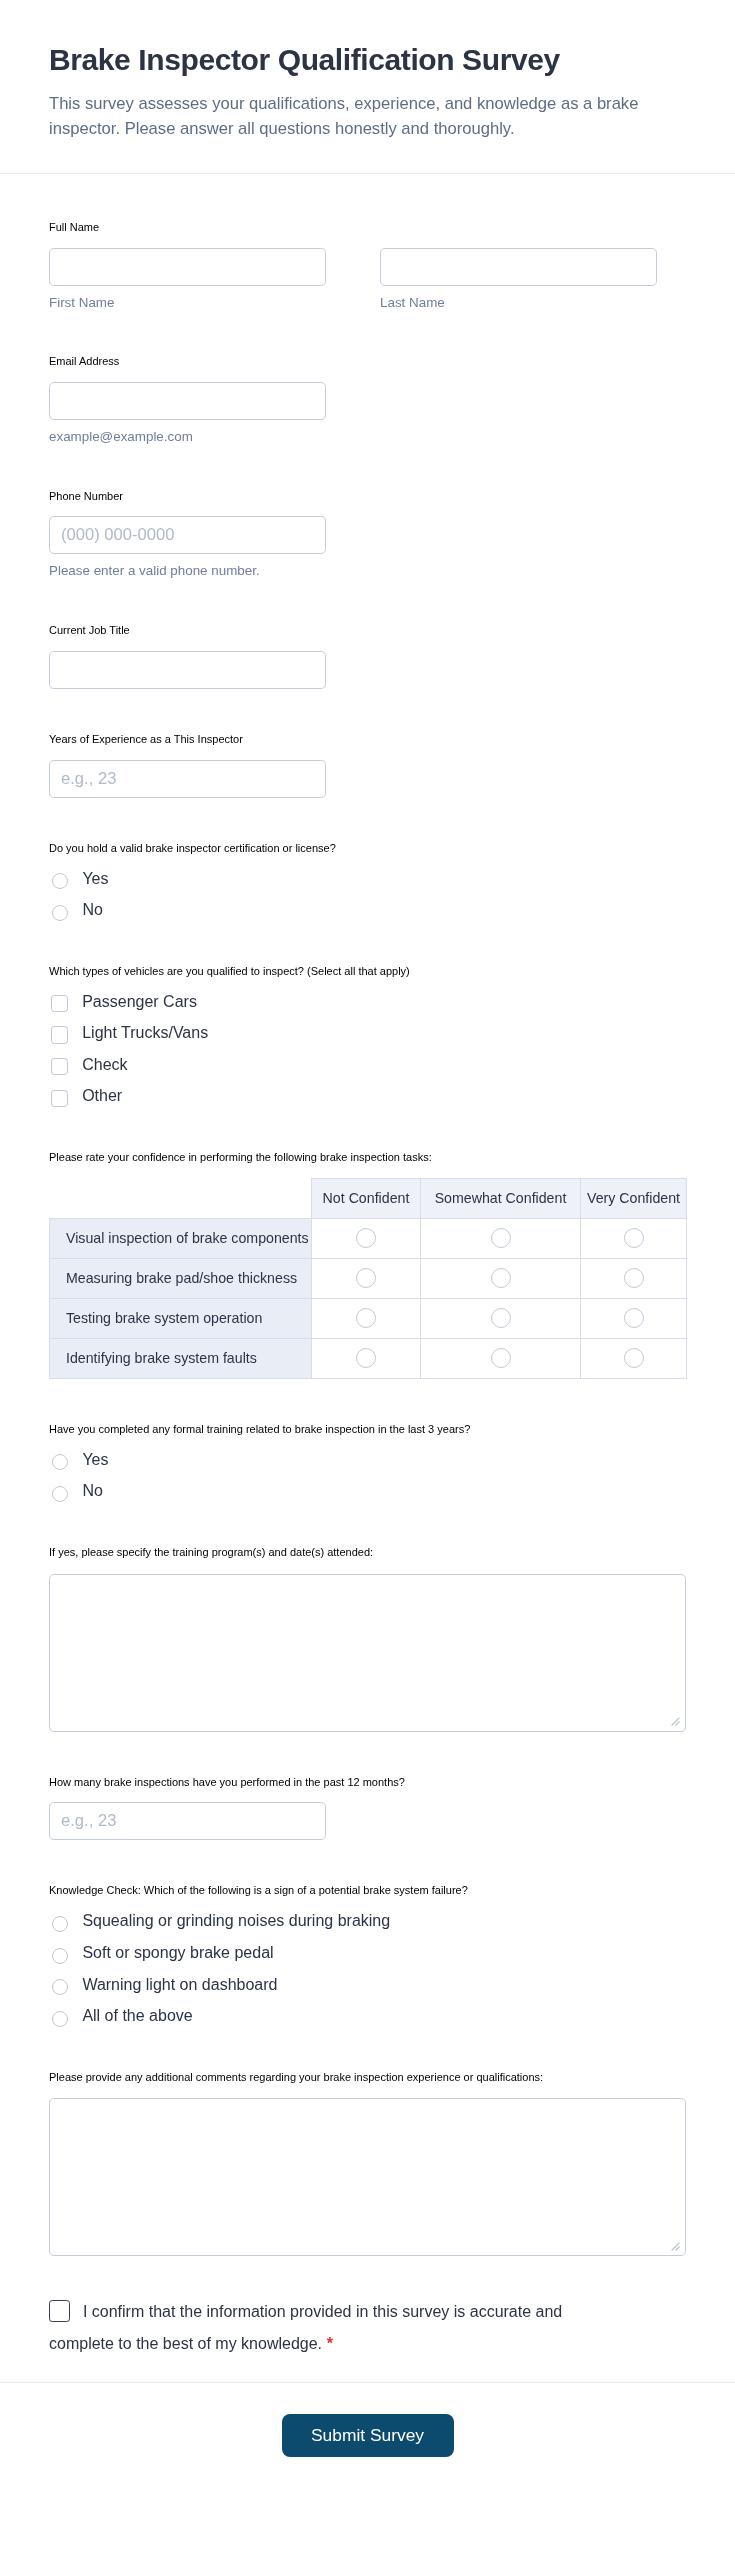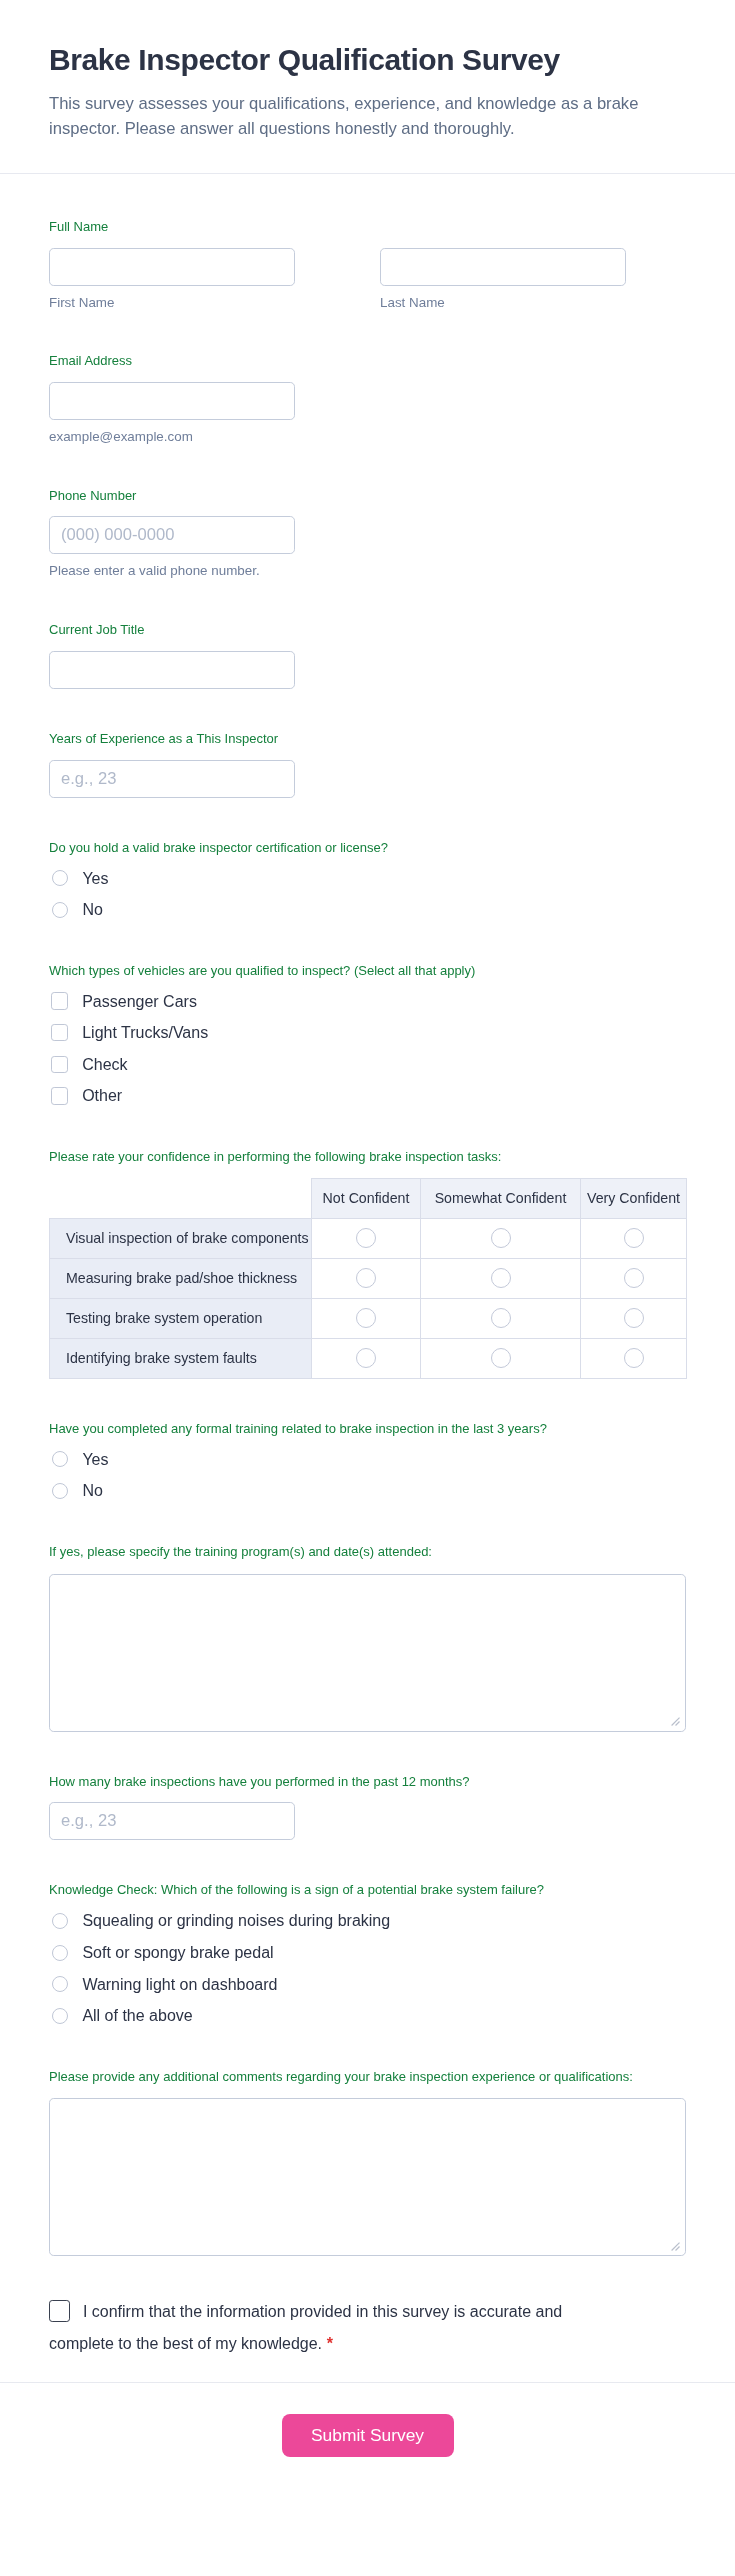--- a/index.html
+++ b/index.html
@@ -8,34 +8,34 @@
     width: 735px; height: 2576px; overflow: hidden;
     font-family: "Liberation Sans", "DejaVu Sans", sans-serif;
     color: #2c3345;
   }
   .form-header { height: 174px; padding: 41px 49px 0; border-bottom: 0.8px solid #e7e9f0; }
   .form-title { font-size: 30px; font-weight: 700; line-height: 1.25; letter-spacing: -0.4px; color: #2c3345; margin-bottom: 12.6px; }
   .form-subtitle { font-size: 16.6px; line-height: 25px; color: #5e6d85; max-width: 617px; }
 
   .form-body { padding: 43px 49px 0; }
   .q { margin-bottom: 40px; }
-  .q-label { font-size: 13px; font-weight: 500; line-height: 20.6px; color: #15803d; margin-bottom: 10.3px; max-width: 593px; }
+  .q-label { font-size: 11px; font-weight: 500; line-height: 20.6px; color: #000000; margin-bottom: 10.3px; max-width: 593px; }
 
   .text-input {
-    display: block; width: 246px; height: 38px;
+    display: block; width: 277px; height: 38px;
     border: 1.6px solid #c4ccdb; border-radius: 4.7px;
     font-family: inherit; font-size: 16.6px; color: #2c3345; padding: 16px 11px;
     background: #fff; outline: none;
   }
   .text-input::placeholder { color: #b0b9ca; opacity: 1; }
   .name-row { display: flex; gap: 25px; }
   .subfield { width: 306px; }
   .sublabel { margin-top: 8px; font-size: 13.4px; line-height: 17.4px; color: #6f7e9a; }
 
-  .opt { display: flex; align-items: flex-start; margin-bottom: 11px; cursor: pointer; }
+  .opt { display: flex; align-items: flex-end; margin-bottom: 11px; cursor: pointer; }
   .opt:last-child { margin-bottom: 0; }
   .opts { margin-top: 8px; }
   .radio {
     flex: 0 0 auto; width: 16px; height: 16px; margin: 1.6px 0 0 3.2px;
     border: 1.6px solid #c0c7d6; border-radius: 50%; background: #fff;
   }
   .checkbox {
     flex: 0 0 auto; width: 17.4px; height: 17.4px; margin: 0.8px 0 0 1.6px;
     border: 1.6px solid #c0c7d6; border-radius: 3.2px; background: #fff;
   }
@@ -62,21 +62,21 @@
     float: left; width: 21.3px; height: 21.3px; margin: 4px 12.6px 0 0;
     border: 1.6px solid #39404f; border-radius: 3.2px; background: #fff; cursor: pointer;
   }
   .confirm-text { font-size: 16px; line-height: 32px; color: #2c3345; max-width: 522px; }
   .req-star { color: #e0312f; font-weight: 700; margin-left: 4.7px; }
 
   .footer-divider { margin-top: 22px; border-top: 0.8px solid #e7e9f0; }
   .submit-row { padding-top: 31px; text-align: center; }
   .submit-btn {
     display: inline-block; min-width: 172px; height: 43px; padding: 0 27px;
-    background: #ec4899; border: none; border-radius: 8px; cursor: pointer;
+    background: #0c4a6e; border: none; border-radius: 8px; cursor: pointer;
     color: #ffffff; font-family: inherit; font-size: 17.4px; font-weight: 500; line-height: 43px;
   }
 </style>
 </head>
 <body>
 
 <header class="form-header">
   <h1 class="form-title">Brake Inspector Qualification Survey</h1>
   <p class="form-subtitle">This survey assesses your qualifications, experience, and knowledge as a brake inspector. Please answer all questions honestly and thoroughly.</p>
 </header>

